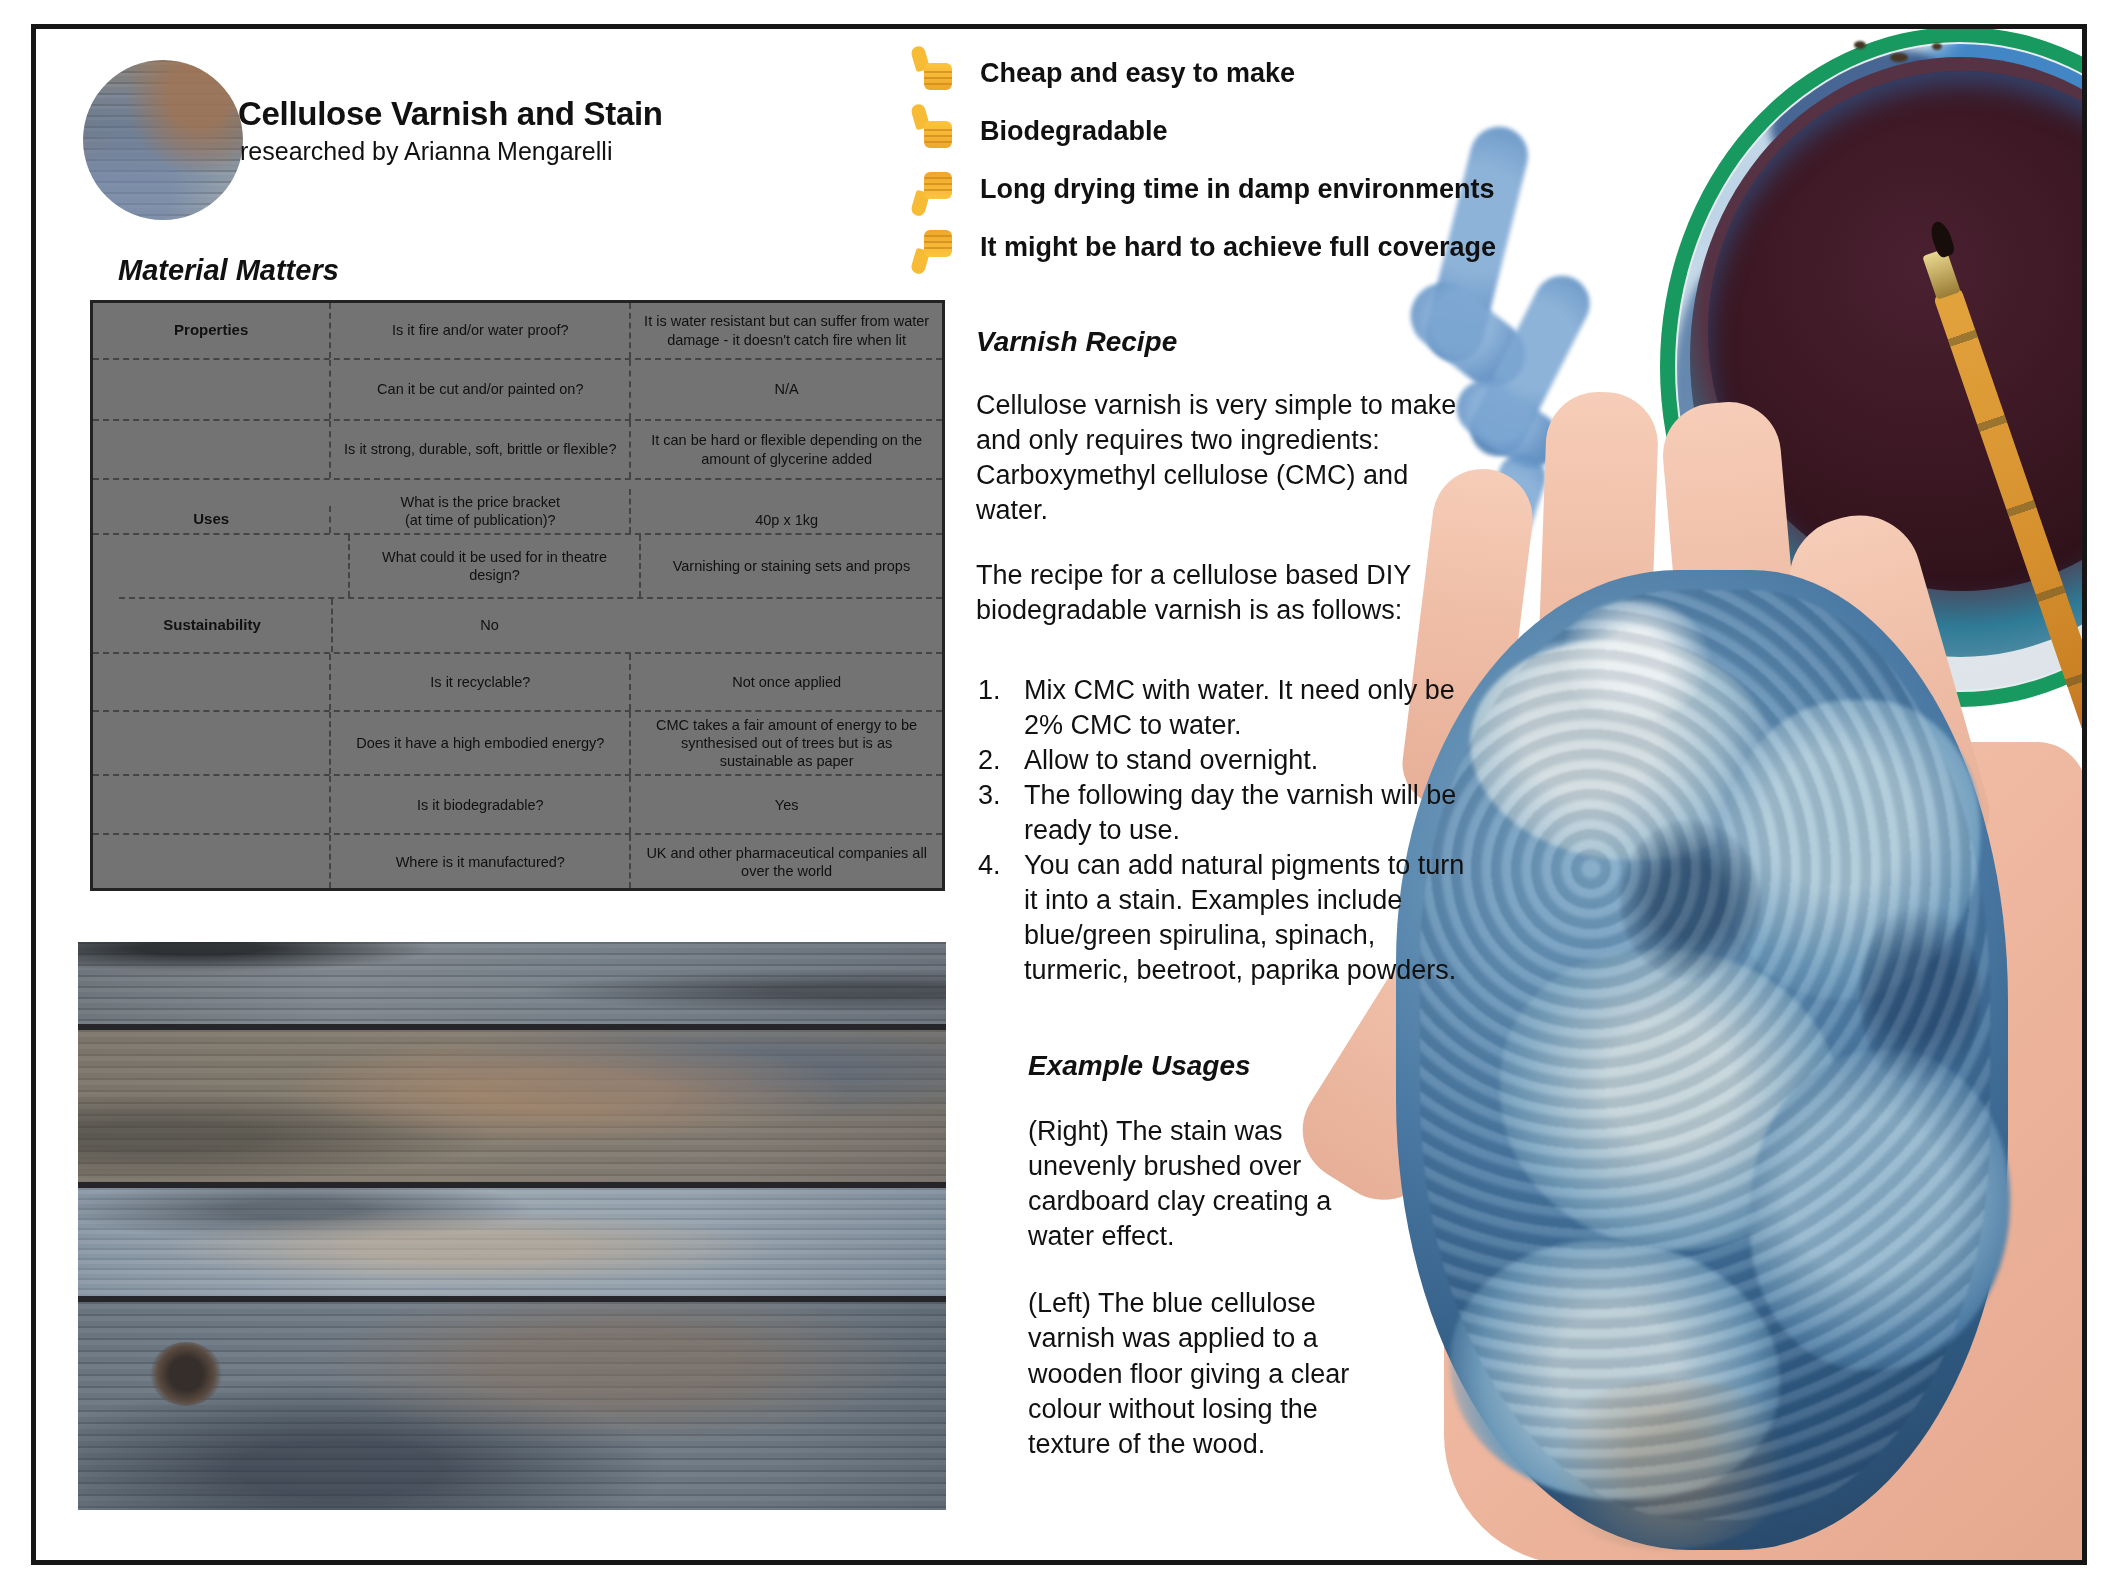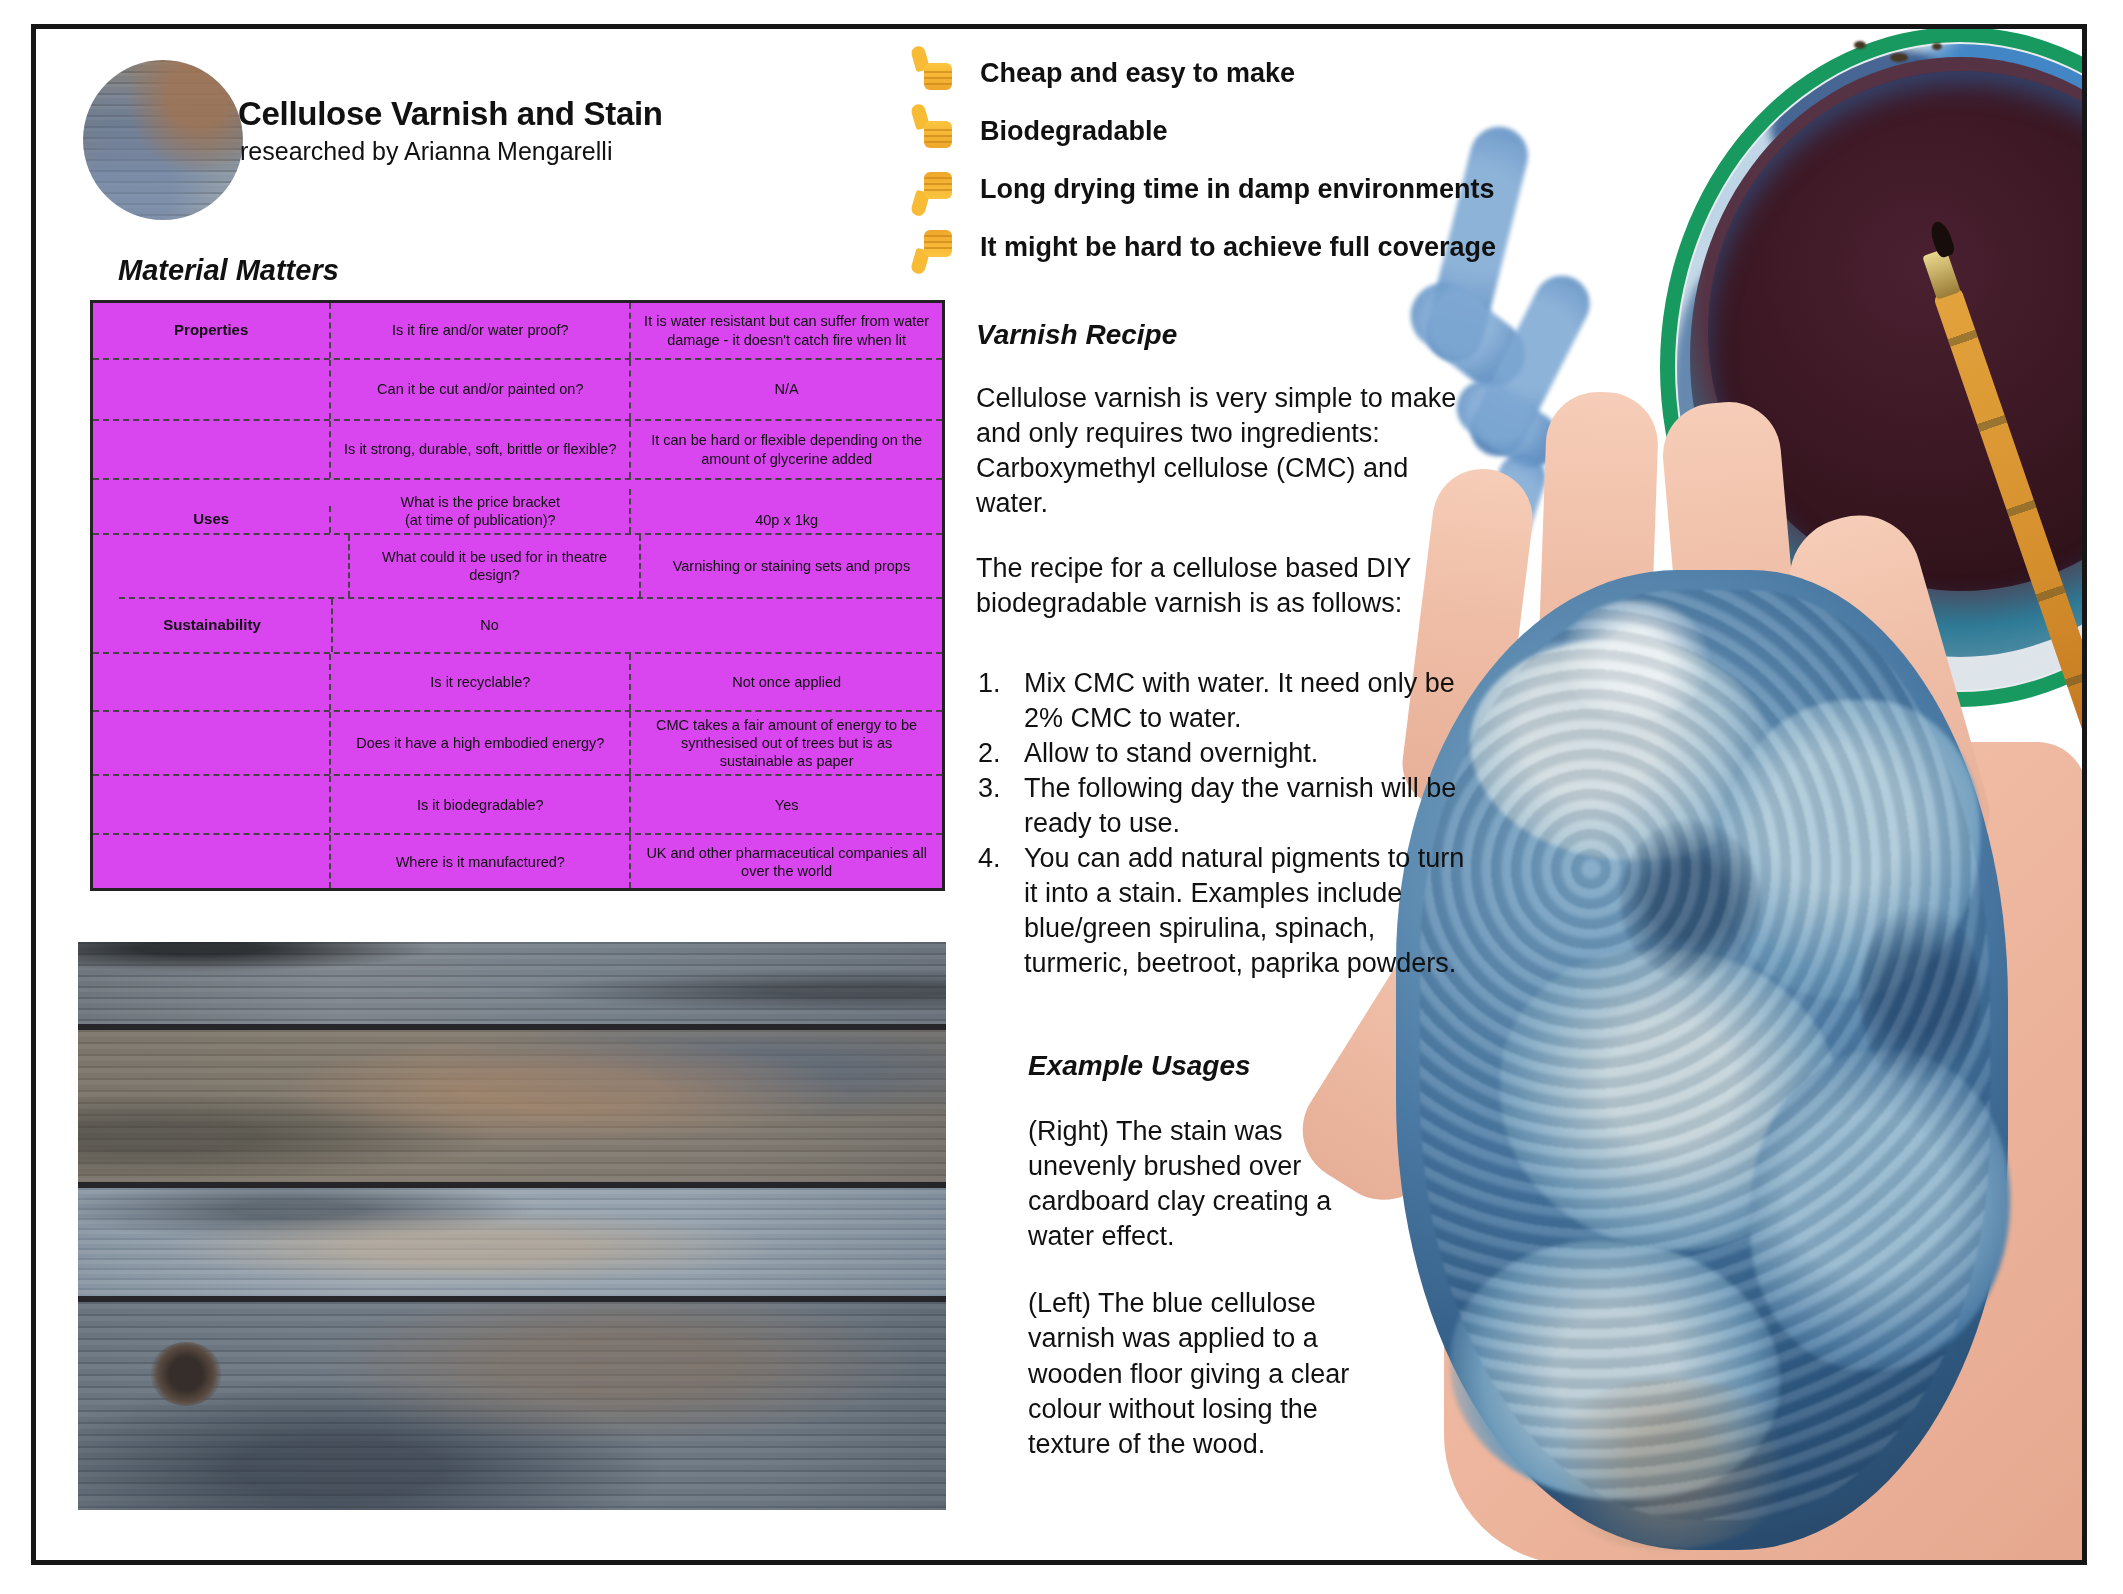--- a/index.html
+++ b/index.html
@@ -38,32 +38,32 @@
     content:""; position:absolute; left:0; right:0; top:4px; bottom:2px; border-radius:6px;
     background:repeating-linear-gradient(180deg, rgba(0,0,0,0) 0 4px, rgba(198,128,22,.6) 4px 6px);
   }
   .thumb .tb {
     position:absolute; left:1px; bottom:23px; width:14px; height:25px; border-radius:7px 7px 3px 3px;
     background:#f7bb35; transform:rotate(-16deg);
   }
   .thumb.down { transform:scaleY(-1); }
   
   .mm-heading { position:absolute; left:118px; top:254px; font-size:29px; font-weight:700; font-style:italic; z-index:10; }
-  .mm-table { position:absolute; left:90px; top:300px; width:855px; border:3px solid #222; background:#d946ef; z-index:10; }
+  .mm-table { position:absolute; left:90px; top:300px; width:855px; border:3px solid #222; background:#737373; z-index:10; }
   .mm-row { display:flex; border-bottom:2px dashed #444; }
   .mm-row:last-child { border-bottom:none; }
   .mm-cell {
     display:flex; align-items:center; justify-content:center; text-align:center;
     padding:4px 12px; font-size:14.5px; line-height:1.25; color:#111;
   }
   .mm-cat  { width:240px; font-weight:700; font-size:15px; border-right:2px dashed #444; }
   .mm-q    { width:302px; border-right:2px dashed #444; white-space:pre-line; }
   .mm-a    { width:313px; }
   
-  .recipe { position:absolute; left:976px; top:319px; width:492px; z-index:10; }
+  .recipe { position:absolute; left:976px; top:326px; width:492px; z-index:10; }
   .recipe h2, .examples h2 { font-size:28px; font-weight:700; font-style:italic; }
   .recipe p { font-size:27px; line-height:1.3; margin-top:30px; }
   ol.steps { list-style:none; counter-reset:s; margin-top:44px; }
   ol.steps li { counter-increment:s; position:relative; padding-left:48px; font-size:27px; line-height:1.3; }
   ol.steps li::before { content:counter(s) "."; position:absolute; left:2px; }
   
   .examples { position:absolute; left:1028px; top:1050px; width:338px; z-index:10; }
   .examples p { font-size:27px; line-height:1.3; margin-top:32px; }
   
   .wood-photo { position:absolute; left:78px; top:942px; width:868px; height:568px; z-index:5; overflow:hidden; }

